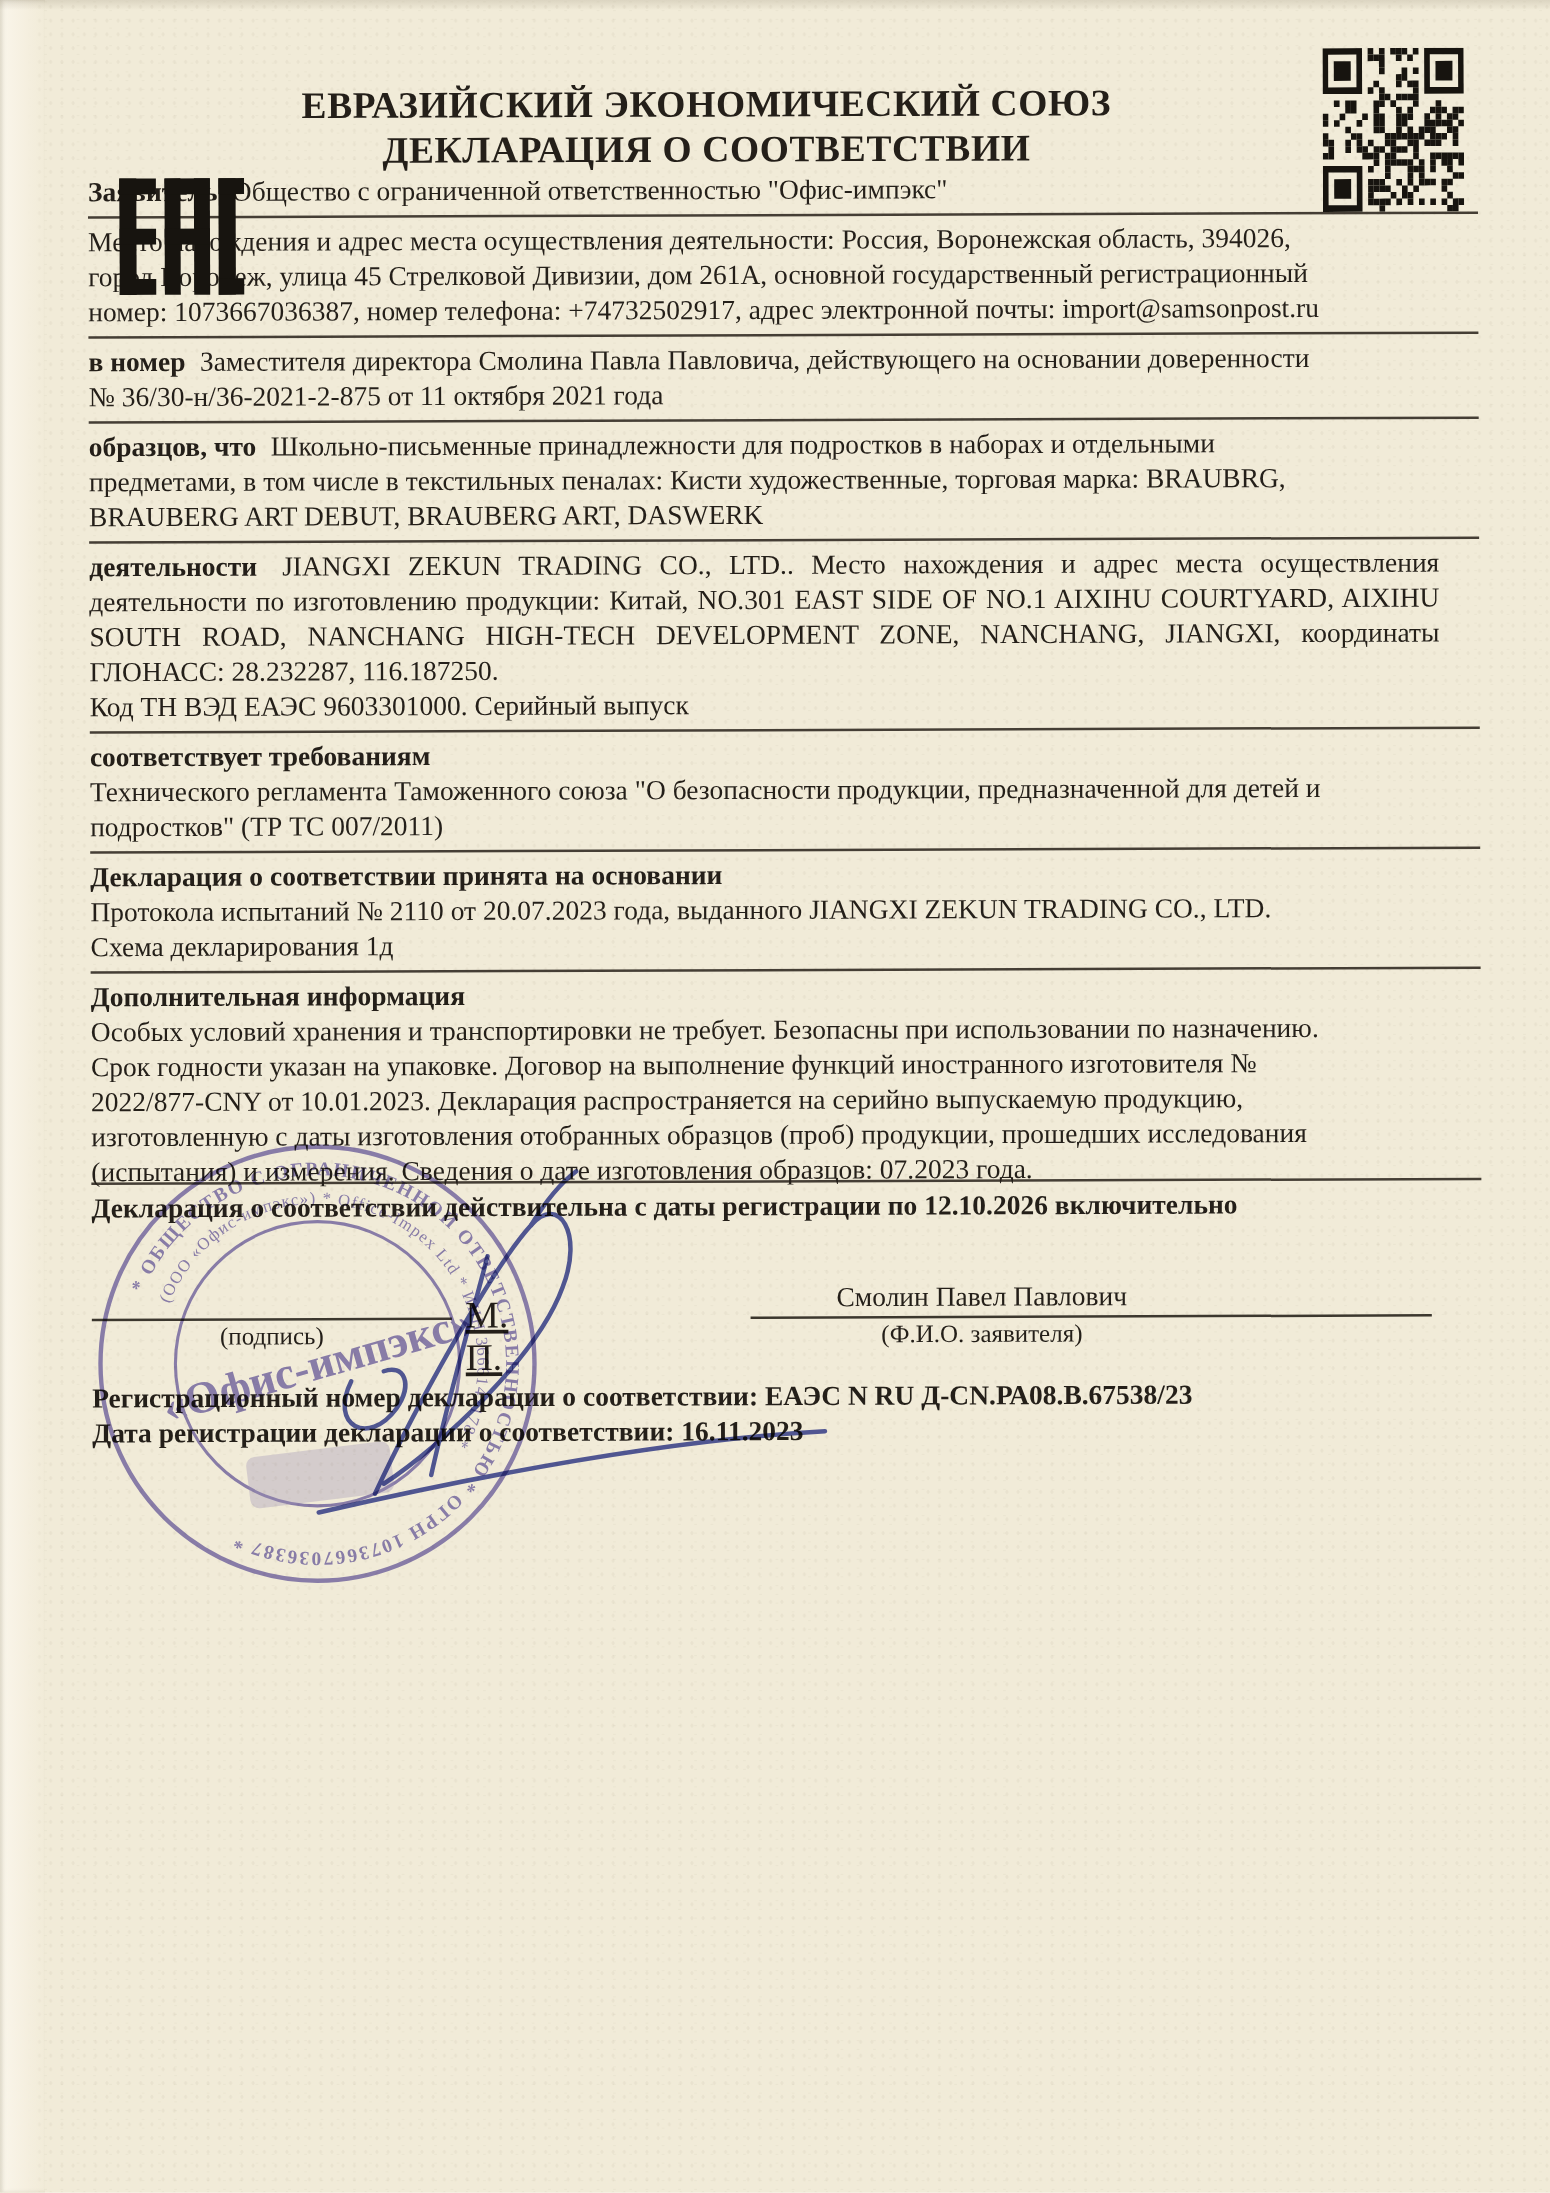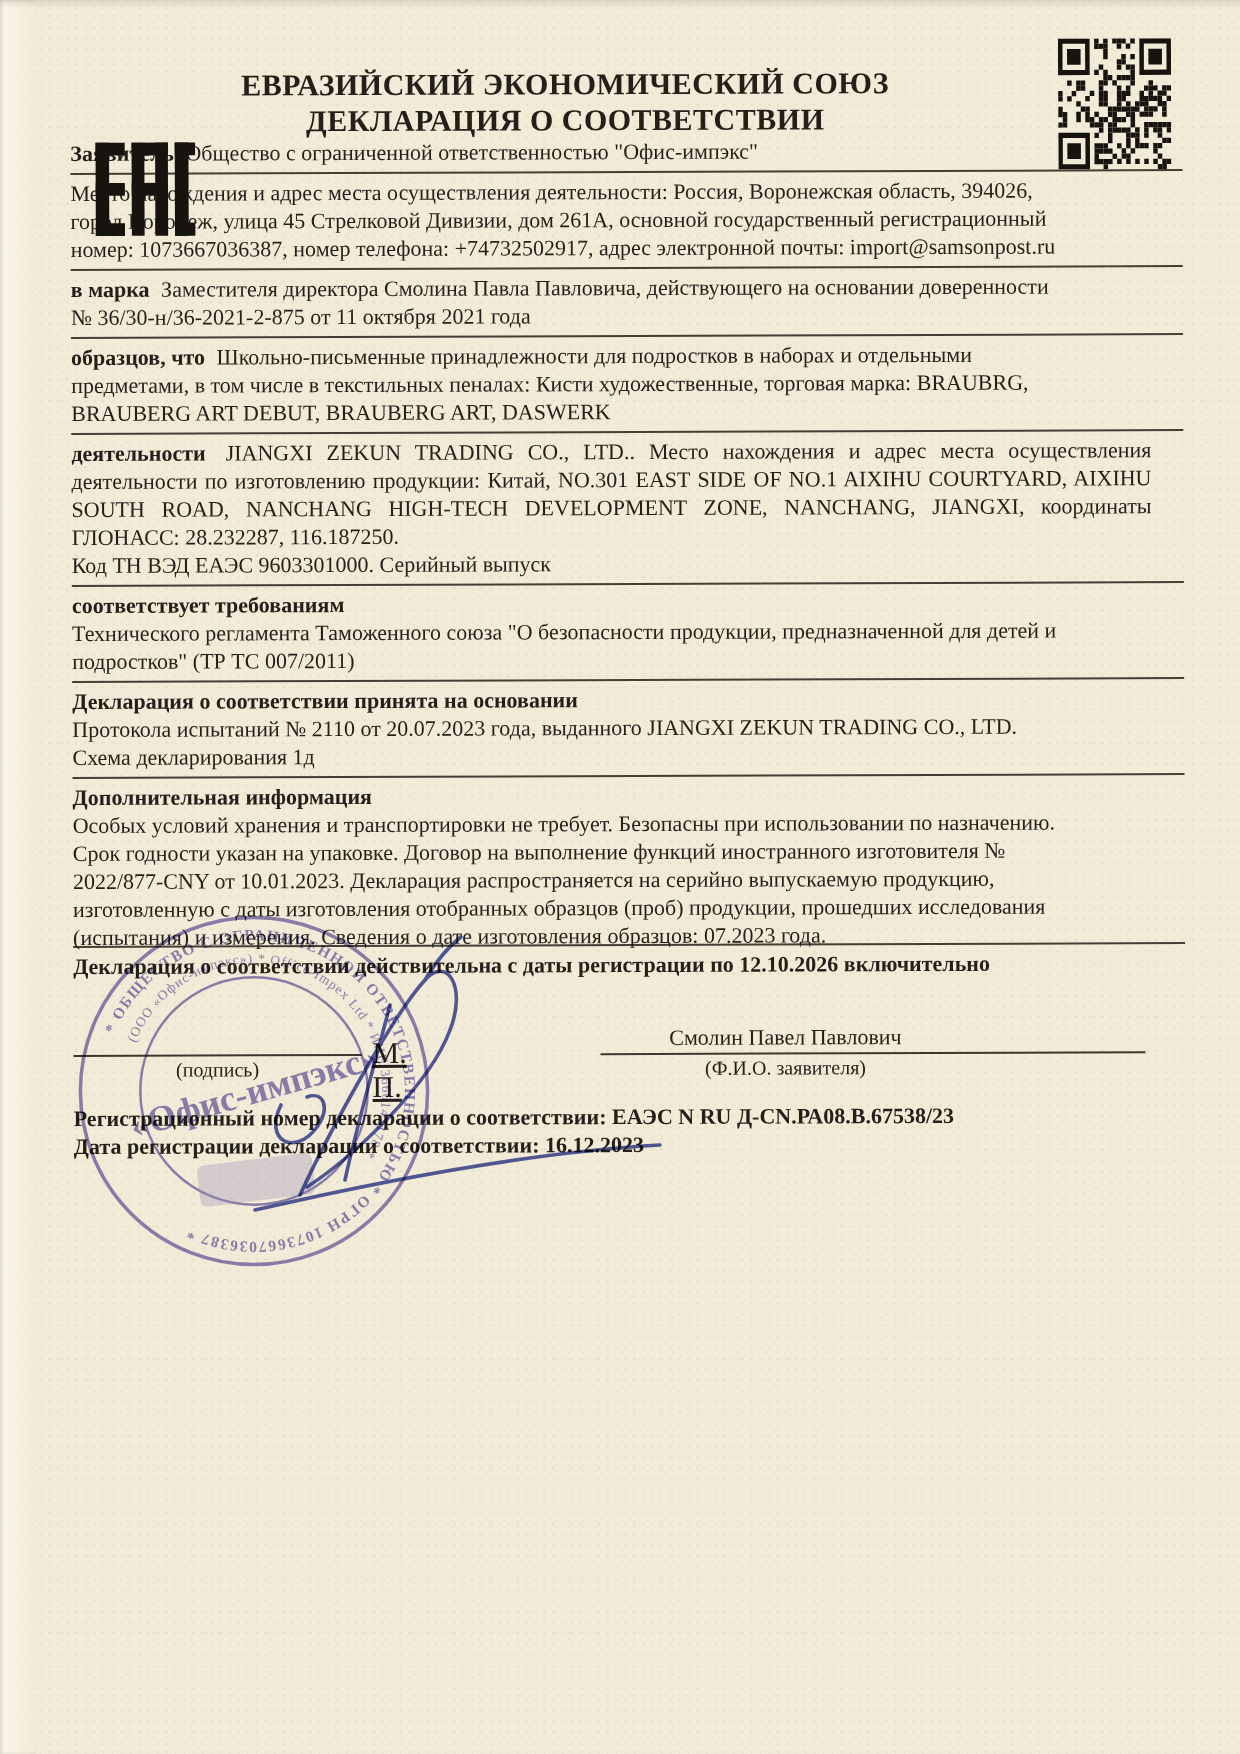--- a/index.html
+++ b/index.html
@@ -297,21 +297,21 @@
   <p class="para applicant">
     <b class="lbl">Заявитель</b>
     <span>Общество с ограниченной ответственностью "Офис-импэкс"</span>
   </p>
   <div class="rule"></div>
 
   <p class="para mt8">Место нахождения и адрес места осуществления деятельности: Россия, Воронежская область, 394026, город Воронеж, улица 45 Стрелковой Дивизии, дом 261А, основной государственный регистрационный номер: 1073667036387, номер телефона: +74732502917, адрес электронной почты: import@samsonpost.ru</p>
   <div class="rule"></div>
 
   <p class="para mt8">
-    <b class="lbl">в марка</b>
+    <b class="lbl">в номер</b>
     <span>Заместителя директора Смолина Павла Павловича, действующего на основании доверенности № 36/30-н/36-2021-2-875 от 11 октября 2021 года</span>
   </p>
   <div class="rule"></div>
 
   <p class="para mt8">
     <b class="lbl">образцов, что</b>
     <span>Школьно-письменные принадлежности для подростков в наборах и отдельными предметами, в том числе в текстильных пеналах: Кисти художественные, торговая марка: BRAUBRG, BRAUBERG ART DEBUT, BRAUBERG ART, DASWERK</span>
   </p>
   <div class="rule"></div>
 
@@ -349,21 +349,21 @@
       <div class="sig-caption2">(Ф.И.О. заявителя)</div>
     </div>
   </div>
 
   <p class="para full footer-reg">
     <span>Регистрационный номер декларации о соответствии:</span>
     <span>ЕАЭС N RU Д-CN.РА08.В.67538/23</span>
   </p>
   <p class="para full footer-date">
     <span>Дата регистрации декларации о соответствии:</span>
-    <span>16.12.2023</span>
+    <span>16.11.2023</span>
   </p>
 </div>
 
 <svg class="stamp-svg" viewBox="0 0 360 360" aria-hidden="true">
   <defs>
     <path id="ringOuterPath" d="M 180,180 m -146,0 a 146,146 0 1,1 292,0 a 146,146 0 1,1 -292,0"></path>
     <path id="ringInnerPath" d="M 180,180 m -124,0 a 124,124 0 1,1 248,0 a 124,124 0 1,1 -248,0"></path>
   </defs>
   <g opacity="0.78">
     <circle cx="180" cy="180" r="168" fill="none" stroke="#7165b5" stroke-width="3.4"></circle>

